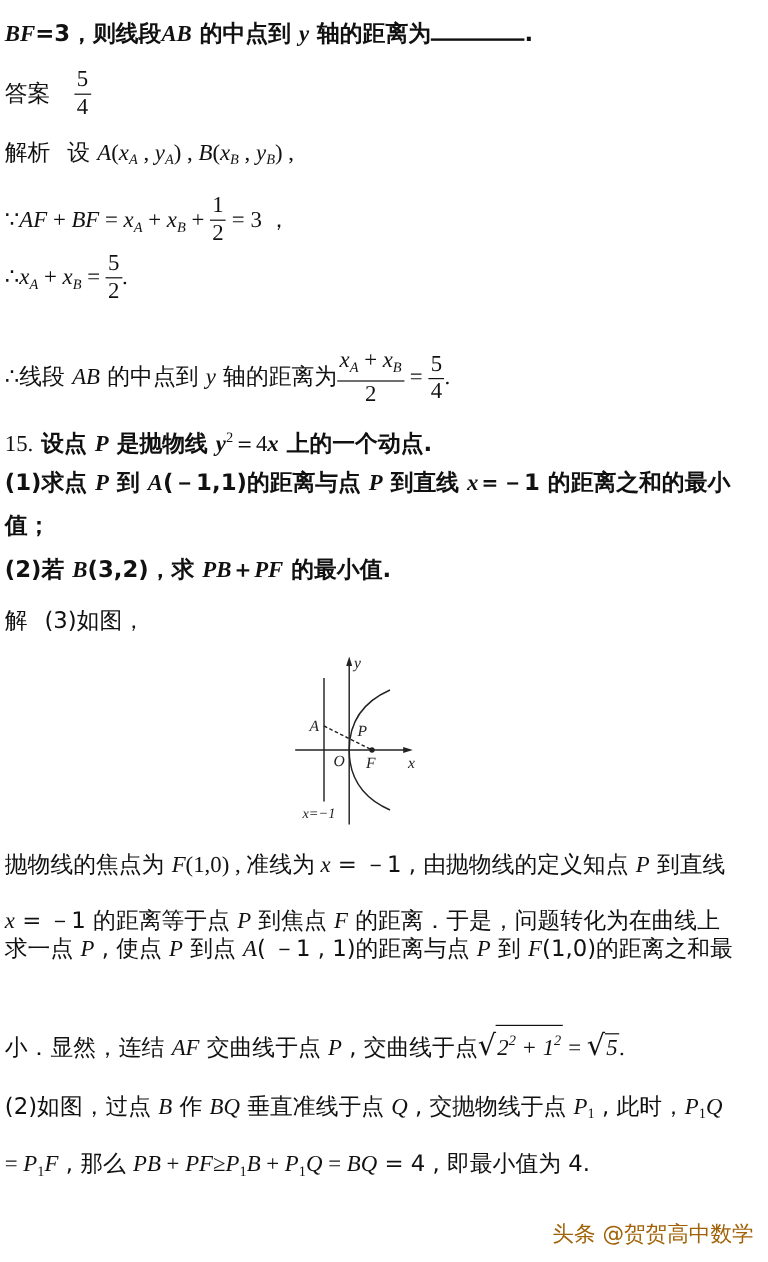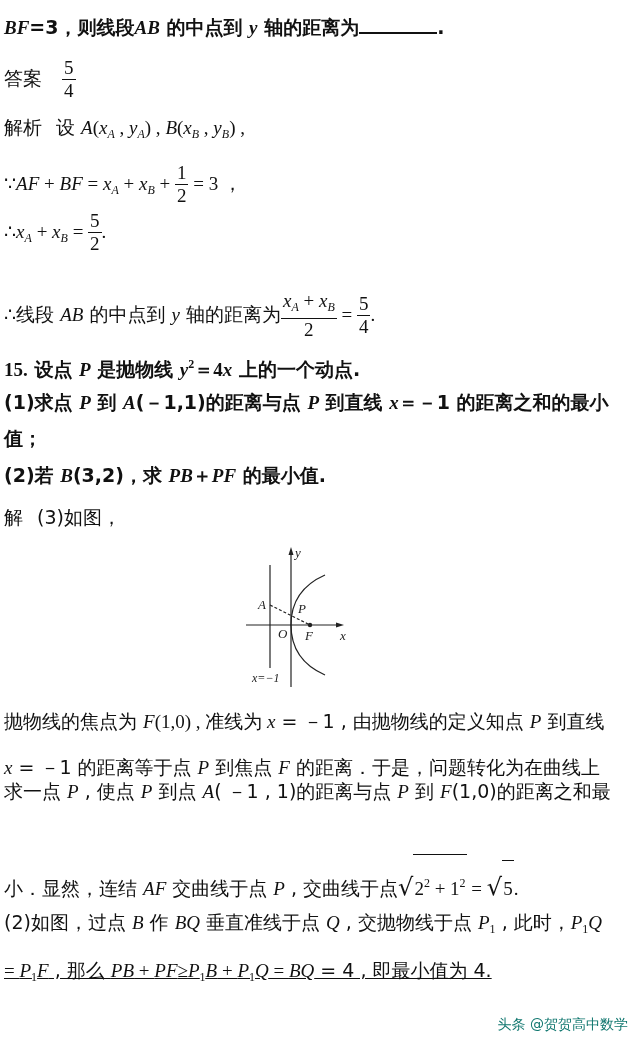--- a/index.html
+++ b/index.html
@@ -3,33 +3,33 @@
 <meta charset="utf-8">
 <style>
   html,body{margin:0;padding:0;background:#ffffff;}
   body{width:640px;height:1052px;position:relative;overflow:hidden;color:#111;
        font-family:"DejaVu Sans","Liberation Sans",sans-serif;}
   .line{position:absolute;left:4px;white-space:nowrap;font-size:19px;line-height:24px;}
   .b{font-weight:bold;text-align:right;}
   .serif{font-family:"Liberation Serif","DejaVu Serif",serif;}
   .it{font-family:"Liberation Serif","DejaVu Serif",serif;font-style:italic;}
   .bi{font-family:"Liberation Serif","DejaVu Serif",serif;font-style:italic;font-weight:bold;}
-  .br{font-family:"Liberation Serif","DejaVu Serif",serif;font-weight:bold;}
+  .br{font-family:"Liberation Serif","DejaVu Serif",serif;font-weight:normal;}
   sub{font-size:12px;vertical-align:-4px;}
   sup{font-size:12px;vertical-align:8px;}
   .frac{display:inline-block;vertical-align:middle;text-align:center;
         font-family:"Liberation Serif","DejaVu Serif",serif;font-size:19px;line-height:22px;}
   .frac .num{display:block;border-bottom:1px solid #111;padding:0 2px;}
   .frac .den{display:block;padding:0 2px;}
   .blank{display:inline-block;width:78px;border-bottom:2px solid #111;height:18px;vertical-align:baseline;}
-  .sqrt{display:inline-block;border-top:1px solid #111;padding:16px 1px;}
+  .sqrt{display:inline-block;border-top:1px solid #111;padding:0 1px;font-style:italic;}
   .rad{font-size:24px;font-family:"DejaVu Sans",sans-serif;}
   .label{margin-right:14px;}
   #diagram{position:absolute;left:240px;top:545px;}
-  .watermark{position:absolute;right:12px;top:1016px;font-size:14px;color:#0f766e;}
+  .watermark{position:absolute;right:12px;top:1016px;font-size:18px;color:#a16207;}
 </style>
 </head>
 <body>
 
 <div class="line b" style="top:14px;">
   <span class="bi">BF</span><span>=3，则线段</span><span class="bi">AB</span><span> 的中点到 </span><span class="it">y</span><span> 轴的距离为</span><span class="blank"></span><span>.</span>
 </div>
 
 <div class="line" style="top:56px;height:44px;line-height:44px;">
   <span class="label">答案</span>
@@ -107,17 +107,17 @@
 <div class="line" style="top:779px;">
   <span>求一点 </span><span class="it">P</span><span> , 使点 </span><span class="it">P</span><span> 到点 </span><span class="it">A</span><span>( －1 , 1)的距离与点 </span><span class="it">P</span><span> 到 </span><span class="it">F</span><span>(1,0)的距离之和最</span>
 </div>
 <div class="line" style="top:854px;">
   <span>小．显然，连结 </span><span class="it">AF</span><span> 交曲线于点 </span><span class="it">P</span><span> , 交曲线于点</span><span class="rad">√</span><span class="sqrt serif"><span>2</span><sup>2</sup><span> + </span><span>1</span><sup>2</sup></span><span class="serif"> = </span><span class="rad">√</span><span class="sqrt serif">5</span><span class="serif">.</span>
 </div>
 
 <div class="line" style="top:910px;">
   <span>(2)如图，过点 </span><span class="it">B</span><span> 作 </span><span class="it">BQ</span><span> 垂直准线于点 </span><span class="it">Q</span><span> , 交抛物线于点 </span><span class="it">P</span><sub class="serif">1</sub><span> , 此时，</span><span class="it">P</span><sub class="serif">1</sub><span class="it">Q</span>
 </div>
-<div class="line" style="top:958px;text-decoration:underline;">
+<div class="line" style="top:958px;">
   <span class="serif">= </span><span class="it">P</span><sub class="serif">1</sub><span class="it">F</span><span> , 那么 </span><span class="it">PB</span><span class="serif"> + </span><span class="it">PF</span><span class="serif">≥</span><span class="it">P</span><sub class="serif">1</sub><span class="it">B</span><span class="serif"> + </span><span class="it">P</span><sub class="serif">1</sub><span class="it">Q</span><span class="serif"> = </span><span class="it">BQ</span><span> = 4 , 即最小值为 4.</span>
 </div>
 
 <div class="watermark">头条 @贺贺高中数学</div>
 
 </body></html>

